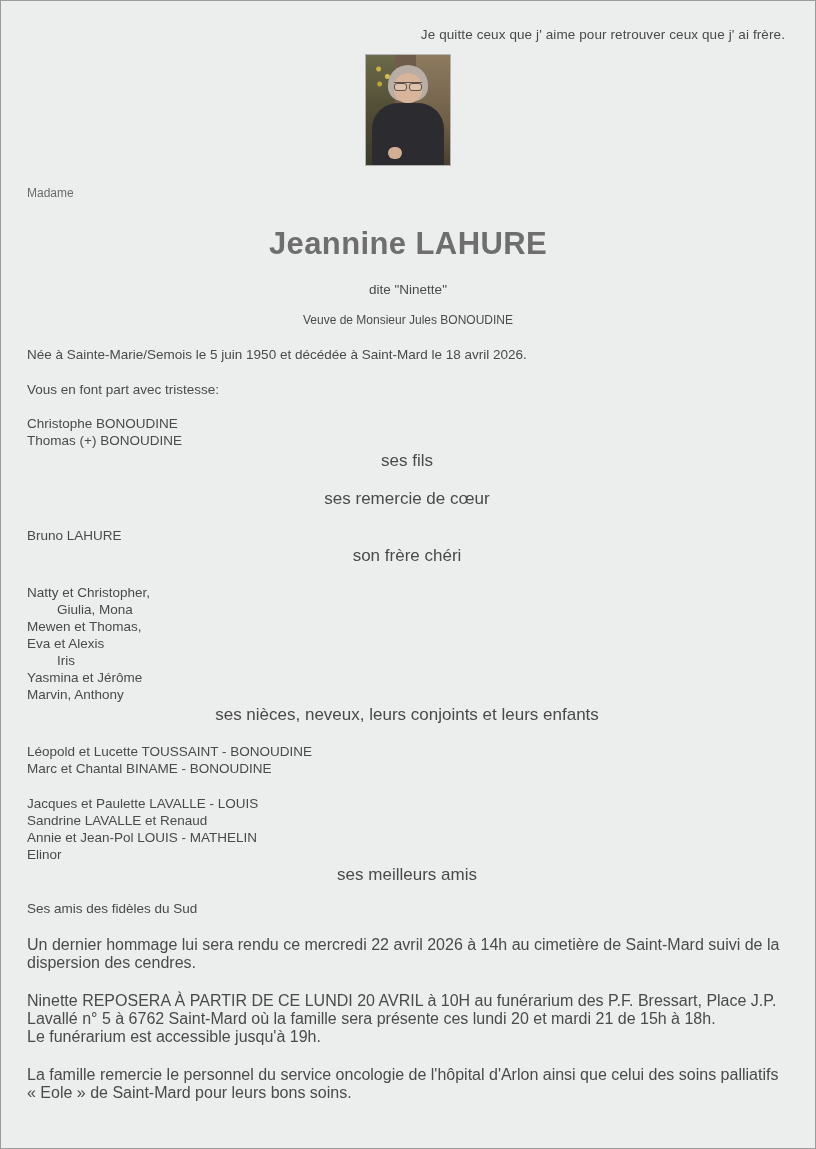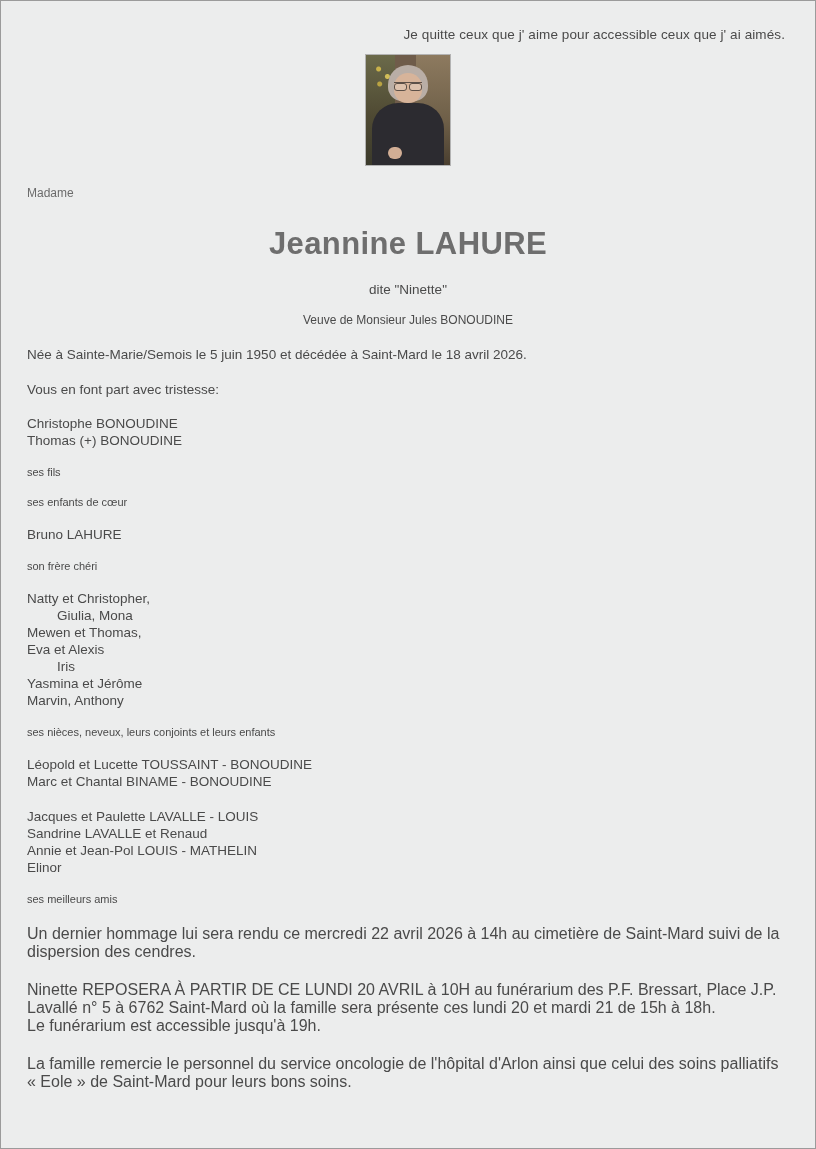--- a/index.html
+++ b/index.html
@@ -138,44 +138,44 @@
   }
   .group {
     margin-top: 18px;
   }
   .group .names {
     font-size: 13.5px;
     line-height: 17px;
     white-space: pre-wrap;
   }
   .group .relation {
-    text-align: left;
-    font-size: 11px;
-    margin-top: 17px;
+    text-align: center;
+    font-size: 17px;
+    margin-top: 2px;
     padding-right: 2px;
   }
   .friends-line {
     font-size: 13.5px;
     margin-top: 16px;
   }
   .para {
     font-size: 16px;
     margin-top: 20px;
     line-height: 18px;
   }
   .para.tight {
     line-height: 18px;
   }
 </style>
 </head>
 <body>
 
 <div class="notice">
 
-  <div class="epitaph">Je quitte ceux que j' aime pour accessible ceux que j' ai aimés.</div>
+  <div class="epitaph">Je quitte ceux que j' aime pour retrouver ceux que j' ai frère.</div>
 
   <div class="portrait-wrap">
     <div class="portrait">
       <div class="bg-left"></div>
       <div class="bg-right"></div>
       <div class="garland"></div>
       <div class="body"></div>
       <div class="hair"></div>
       <div class="face"></div>
       <div class="glasses"></div>
@@ -190,21 +190,21 @@
   <div class="birth">Née à Sainte-Marie/Semois le 5 juin 1950 et décédée à Saint-Mard le 18 avril 2026.</div>
   <div class="intro">Vous en font part avec tristesse:</div>
 
   <div class="group">
     <div class="names">Christophe BONOUDINE
 Thomas (+) BONOUDINE</div>
     <div class="relation">ses fils</div>
   </div>
 
   <div class="group">
-    <div class="relation">ses enfants de cœur</div>
+    <div class="relation">ses remercie de cœur</div>
   </div>
 
   <div class="group">
     <div class="names">Bruno LAHURE</div>
     <div class="relation">son frère chéri</div>
   </div>
 
   <div class="group">
     <div class="names">Natty et Christopher,
         Giulia, Mona
@@ -222,19 +222,20 @@
   </div>
 
   <div class="group">
     <div class="names">Jacques et Paulette LAVALLE - LOUIS
 Sandrine LAVALLE et Renaud
 Annie et Jean-Pol LOUIS - MATHELIN
 Elinor</div>
     <div class="relation">ses meilleurs amis</div>
   </div>
 
+  <div class="friends-line">Ses amis des fidèles du Sud</div>
 
   <div class="para">Un dernier hommage lui sera rendu ce mercredi 22 avril 2026 à 14h au cimetière de Saint-Mard suivi de la dispersion des cendres.</div>
   <div class="para tight" style="white-space: pre-wrap;">Ninette REPOSERA À PARTIR DE CE LUNDI 20 AVRIL à 10H au funérarium des P.F. Bressart, Place J.P. Lavallé n° 5 à 6762 Saint-Mard où la famille sera présente ces lundi 20 et mardi 21 de 15h à 18h.
 Le funérarium est accessible jusqu'à 19h.</div>
   <div class="para">La famille remercie le personnel du service oncologie de l'hôpital d'Arlon ainsi que celui des soins palliatifs « Eole » de Saint-Mard pour leurs bons soins.</div>
 
 </div>
 
 </body></html>

